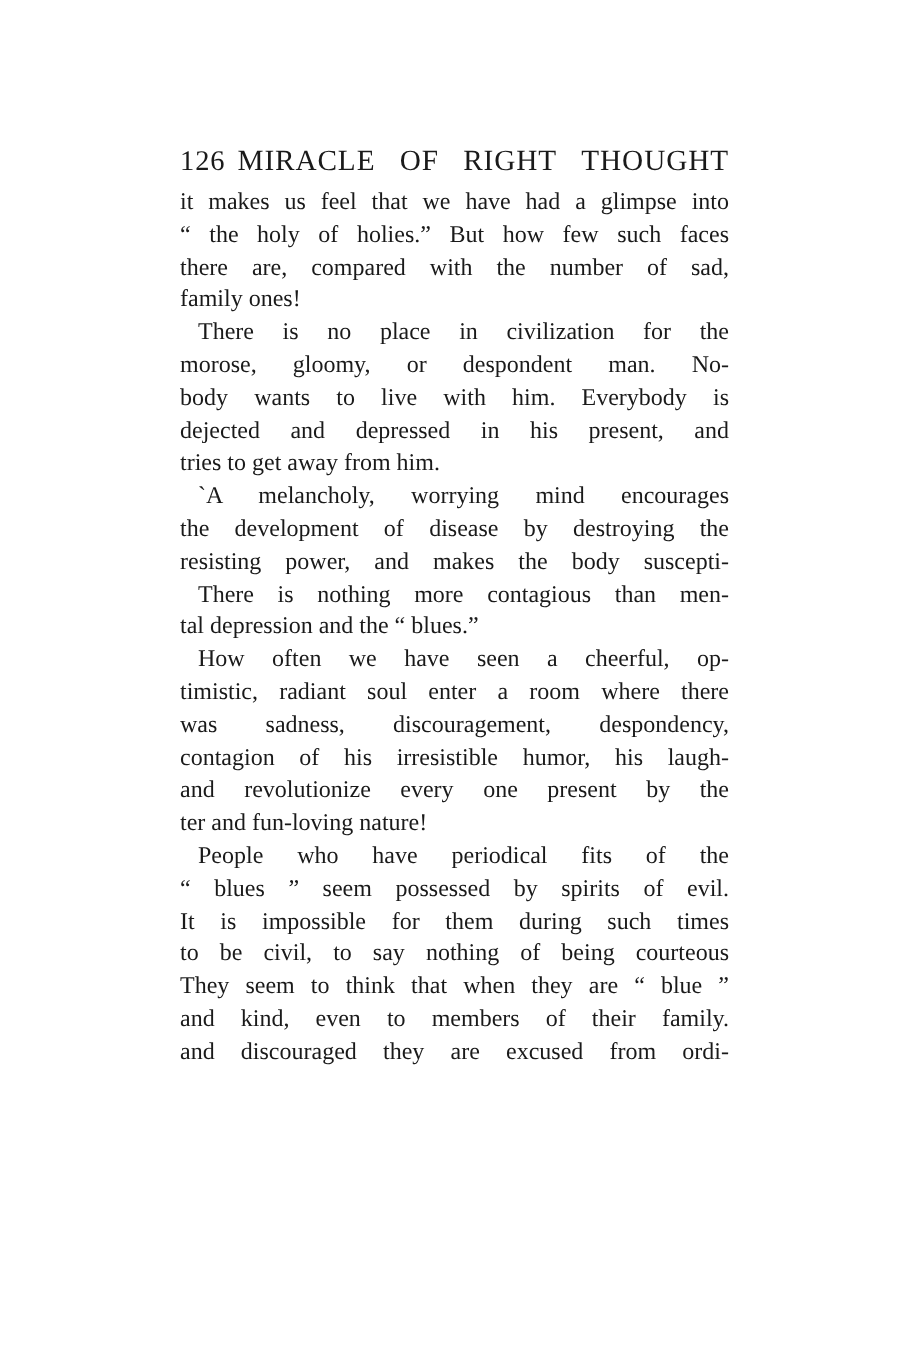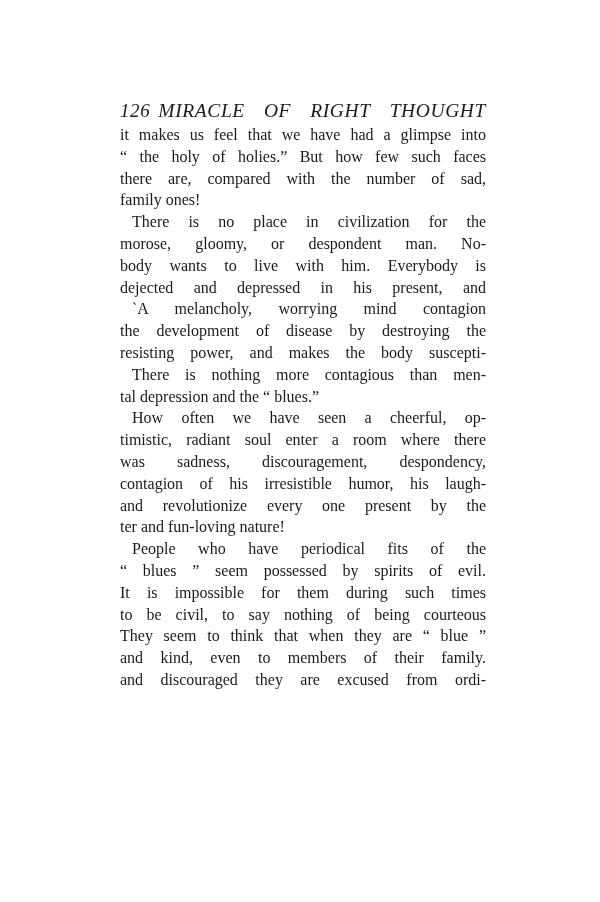--- a/index.html
+++ b/index.html
@@ -17,28 +17,27 @@
       position: absolute;
       left: 120px;
       top: 94px;
       width: 366px;
       color: #1a1a1a;
       font-family: "DejaVu Serif", "Liberation Serif", serif;
     }
     .running-head {
       display: flex;
       justify-content: space-between;
-      align-items: flex-end;
+      align-items: center;
       font-family: "Liberation Serif", "DejaVu Serif", serif;
       font-size: 19.5px;
       letter-spacing: 0.6px;
       height: 28px;
       margin-bottom: 2px;
       white-space: nowrap;
-      font-style: italic;
     }
     .page-number {
       font-size: 19px;
       margin-right: 8px;
     }
     .running-title {
       flex: 1;
       display: flex;
       justify-content: space-between;
     }
@@ -83,24 +82,25 @@
       <span class="line">“ the holy of holies.”  But how few such faces</span>
       <span class="line">there are, compared with the number of sad,</span>
       <span class="line last">family ones!</span>
     </div>
 
     <div>
       <span class="line indent">There is no place in civilization for the</span>
       <span class="line">morose, gloomy, or despondent man.  No-</span>
       <span class="line">body wants to live with him.  Everybody is</span>
       <span class="line">dejected and depressed in his present, and</span>
+      <span class="line last">tries to get away from him.</span>
     </div>
 
     <div>
-      <span class="line indent">`A melancholy, worrying mind contagion</span>
+      <span class="line indent">`A melancholy, worrying mind encourages</span>
       <span class="line">the development of disease by destroying the</span>
       <span class="line">resisting power, and makes the body suscepti-</span>
     </div>
 
     <div>
       <span class="line indent">There is nothing more contagious than men-</span>
       <span class="line last">tal depression and the “ blues.”</span>
     </div>
 
     <div>

